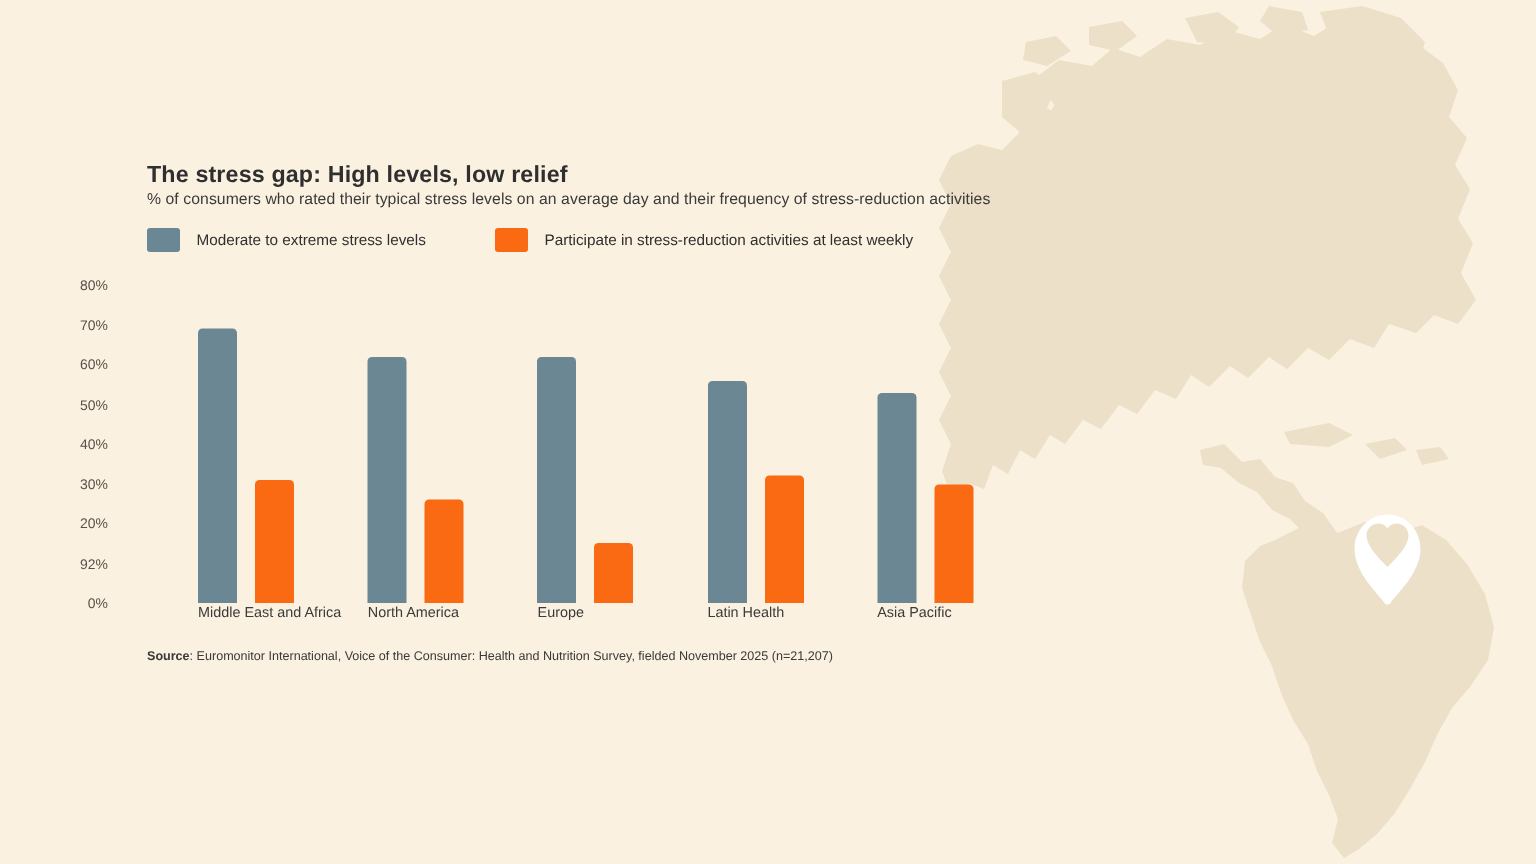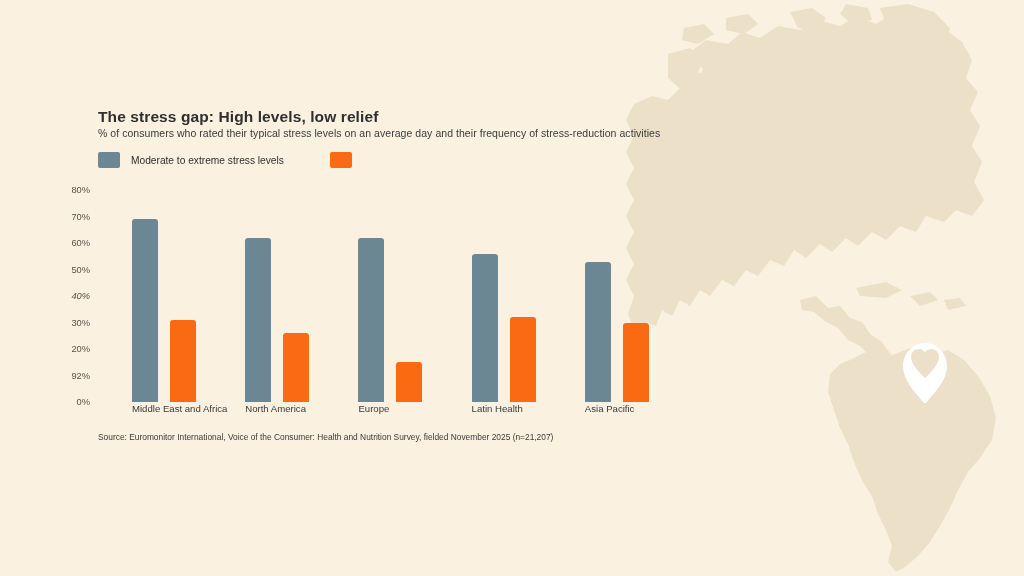--- a/index.html
+++ b/index.html
@@ -80,21 +80,21 @@
   #plot {
     position: absolute;
     left: 98px;
     top: 190px;
     width: 600px;
     height: 212px;
   }
   .y-tick {
     position: absolute;
     right: 100%;
-    margin-right: 8px;
+    margin-right: 26px;
     transform: translateY(-50%);
     font-size: 9.3px;
     color: #5a5048;
     white-space: nowrap;
   }
   #bars {
     position: absolute;
     left: 34px;
     right: 0;
     bottom: 0;
@@ -134,21 +134,21 @@
   
   #footnotes {
     position: absolute;
     left: 98px;
     top: 432px;
     width: 552px;
     font-size: 8.4px;
     line-height: 1.42;
     color: #3a3a3a;
   }
-  #footnotes b { font-weight: normal; margin-top: 15px; }
+  #footnotes b { font-weight: bold; margin-top: 15px; }
   .fn-row { margin: 0; }
 </style>
 </head>
 <body>
 
 <svg id="map-layer" viewBox="0 0 1024 576" preserveAspectRatio="none" aria-hidden="true">
   <g fill="#ece0c8">
 
     <path d="M703,70 L690,52 L706,40 L728,44 L742,32 L760,38 L778,26 L800,30 L818,20
              L840,26 L856,16 L876,24 L892,14 L914,22 L930,36 L946,30 L962,42 L972,60
@@ -197,30 +197,31 @@
   <div id="subtitle">% of consumers who rated their typical stress levels on an average day and their frequency of stress-reduction activities</div>
   <div id="title">The stress gap: High levels, low relief</div>
 
   <div id="legend">
     <div class="legend-item first">
       <span class="legend-swatch" style="background:#6b8794"></span>
       <span class="legend-label">Moderate to extreme stress levels</span>
     </div>
     <div class="legend-item">
       <span class="legend-swatch" style="background:#f96a12"></span>
+      <span class="legend-label">Participate in stress-reduction activities at least weekly</span>
     </div>
   </div>
 
   <div id="plot">
     <div id="yaxis">
         <div class="y-tick" style="top: 0%;">80%</div>
         <div class="y-tick" style="top: 12.5%; text-align: right;">70%</div>
         <div class="y-tick" style="top: 25%;">60%</div>
         <div class="y-tick" style="top: 37.5%;">50%</div>
-        <div class="y-tick" style="top: 50%; font-style: italic;">40%</div>
+        <div class="y-tick" style="top: 50%;">40%</div>
         <div class="y-tick" style="top: 62.5%;">30%</div>
         <div class="y-tick" style="top: 75%;">20%</div>
         <div class="y-tick" style="top: 87.5%;">92%</div>
         <div class="y-tick" style="top: 100%;">0%</div>
       </div>
     <div id="bars">
         <div class="group">
           <div class="bar teal" style="height: 86.25%; background: rgb(107, 135, 148);"></div>
           <div class="bar orange" style="height: 38.75%; background: rgb(249, 106, 18);"></div>
         </div>

